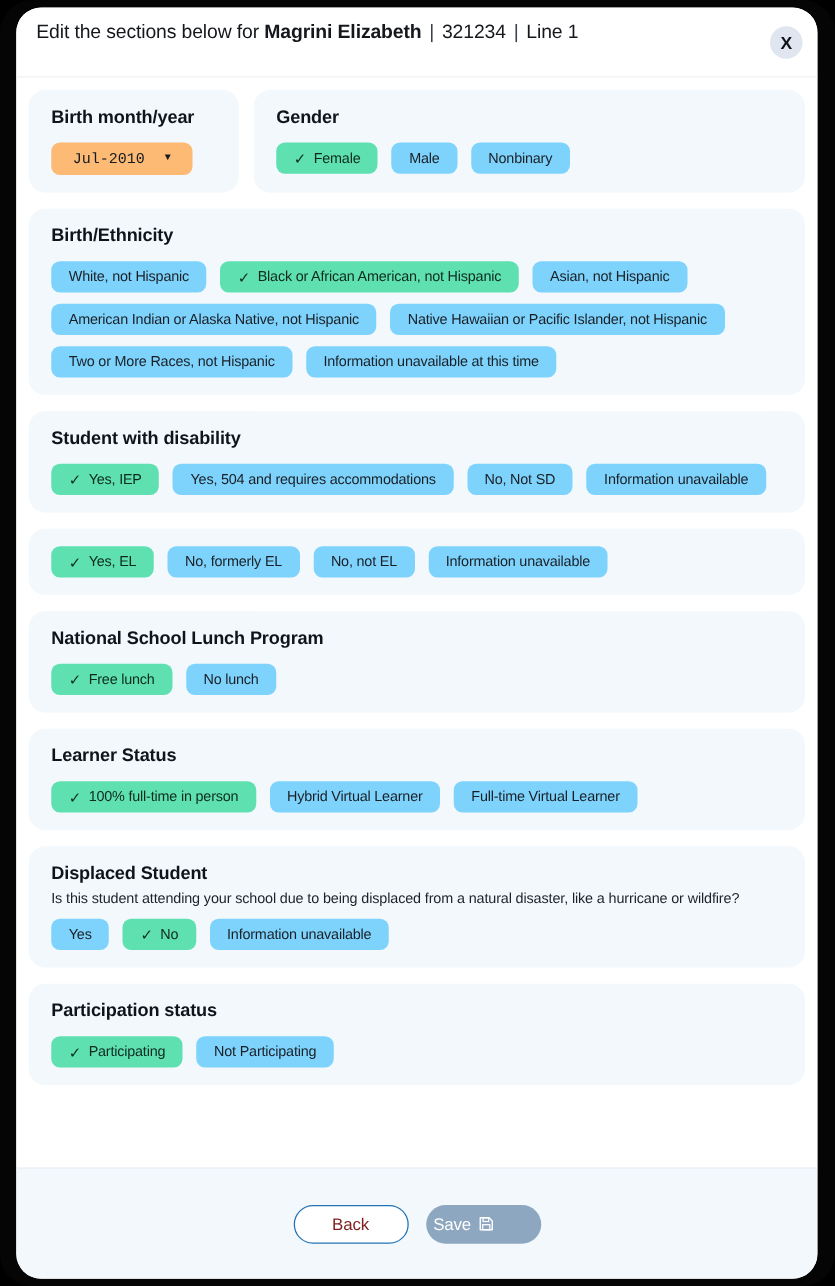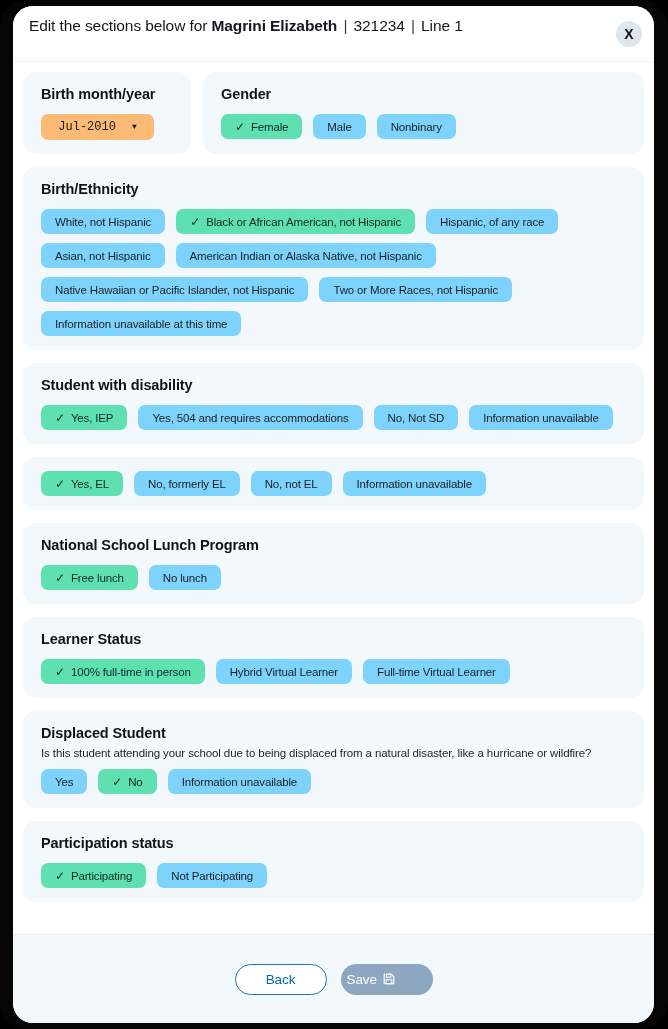--- a/index.html
+++ b/index.html
@@ -149,21 +149,21 @@
     background: #f2f8fc;
     border-top: 1px solid #e7eef5;
     display: flex;
     align-items: center;
     justify-content: center;
     gap: 14px;
   }
   .btn-back {
     background: #ffffff;
     border: 1.6px solid #2273b5;
-    color: #0369a1;
+    color: #7f1d1d;
     border-radius: 18px;
     height: 31px;
     width: 92px;
     font-size: 13.5px;
     font-family: "Liberation Sans", sans-serif;
     cursor: pointer;
     letter-spacing: -0.1px;
   }
   .btn-save {
     background: #8ea7c0;
@@ -228,23 +228,20 @@
         <div class="card-title">Birth/Ethnicity</div>
         <div class="chips">
           <button class="chip">
               <span>White, not Hispanic</span>
             </button>
           <button class="chip selected">
               <span class="tick">✓</span>
               <span>Black or African American, not Hispanic</span>
             </button>
           <button class="chip">
-              <span>Hispanic, of any race</span>
-            </button>
-          <button class="chip">
               <span>Asian, not Hispanic</span>
             </button>
           <button class="chip">
               <span>American Indian or Alaska Native, not Hispanic</span>
             </button>
           <button class="chip">
               <span>Native Hawaiian or Pacific Islander, not Hispanic</span>
             </button>
           <button class="chip">
               <span>Two or More Races, not Hispanic</span>

